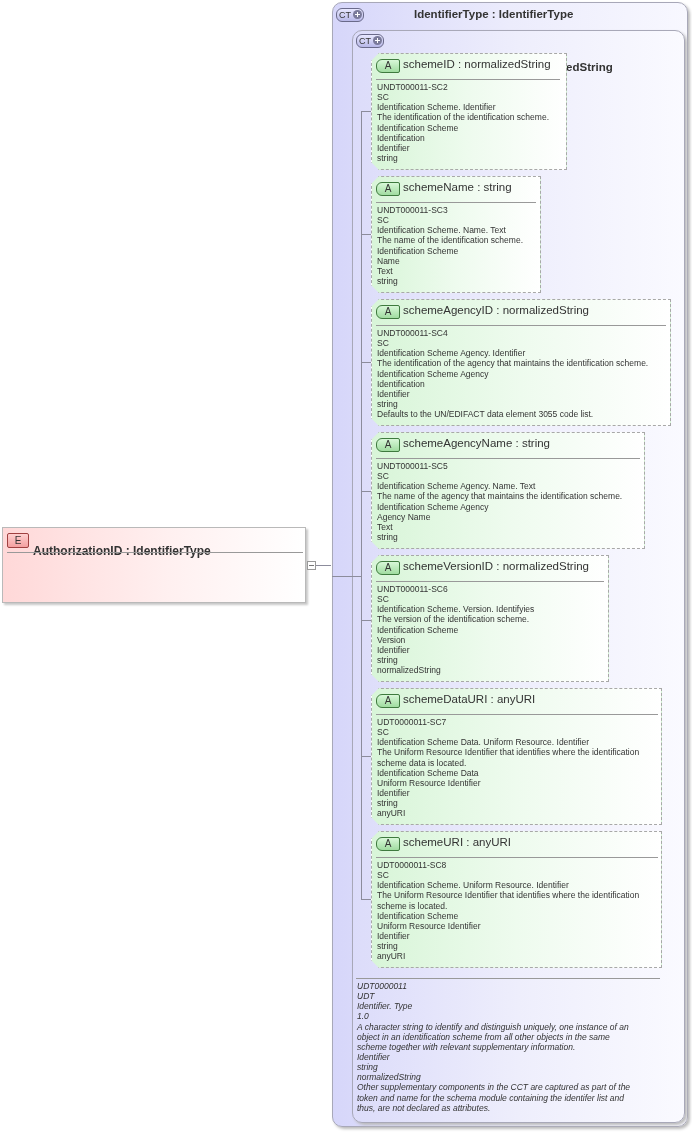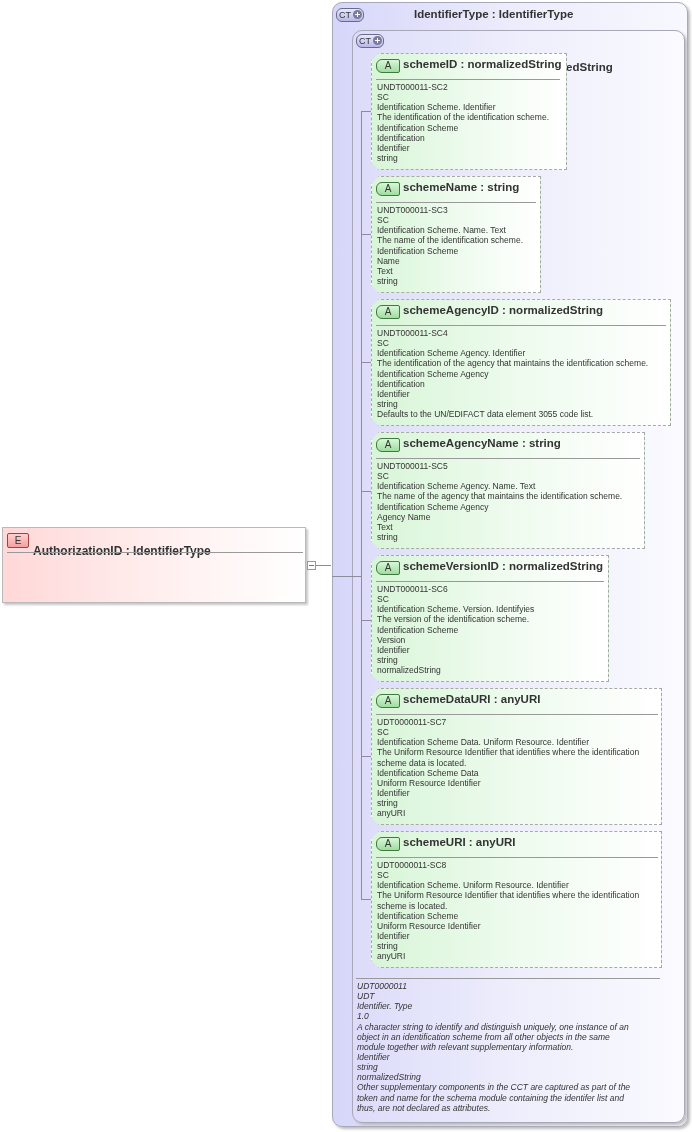--- a/index.html
+++ b/index.html
@@ -75,21 +75,21 @@
     box-shadow: 2px 2px 2px #c4c4c4;
     box-sizing: border-box;
     clip-path: polygon(8px 0, 100% 0, 100% calc(100% - 0px), 8px 100%, 0 calc(100% - 8px), 0 8px);
   }
   .attr-badge {
     left: 4px; top: 5px; width: 22px; height: 12px;
     border: 1px solid #3e7a3e; border-radius: 6px 2px 2px 6px;
     background: linear-gradient(#d8f8d8, #a0dca0);
     font-size: 10px; line-height: 12px; text-align: center; color: #333;
   }
-  .attr-title { left: 31px; top: 4px; font-size: 11.5px; font-weight: bold; color: #333; white-space: nowrap; }
+  .attr-title { left: 31px; top: 4px; font-size: 11.5px; font-weight: normal; color: #333; white-space: nowrap; }
   .attr-sep { left: 4px; top: 25px; height: 1px; background: #999; }
   .attr-lines { left: 5px; top: 28px; font-size: 8.5px; line-height: 10.15px; color: #333; white-space: nowrap; }
   .attr-lines div, .ct-doc div { height: 10.15px; }
 
   .ct-doc-sep { left: 356px; top: 978px; width: 304px; height: 1px; background: #999; }
   .ct-doc { left: 357px; top: 981px; width: 300px; font-size: 8.5px; font-style: italic; line-height: 10.15px; color: #333; }
 </style>
 </head>
 <body>
 
@@ -246,20 +246,20 @@
 </div>
 
 <div class="abs ct-doc-sep"></div>
 <div class="abs ct-doc">
   <div>UDT0000011</div>
   <div>UDT</div>
   <div>Identifier. Type</div>
   <div>1.0</div>
   <div>A character string to identify and distinguish uniquely, one instance of an</div>
   <div>object in an identification scheme from all other objects in the same</div>
-  <div>module together with relevant supplementary information.</div>
+  <div>scheme together with relevant supplementary information.</div>
   <div>Identifier</div>
   <div>string</div>
   <div>normalizedString</div>
   <div>Other supplementary components in the CCT are captured as part of the</div>
   <div>token and name for the schema module containing the identifer list and</div>
   <div>thus, are not declared as attributes.</div>
 </div>
 
 </body></html>

